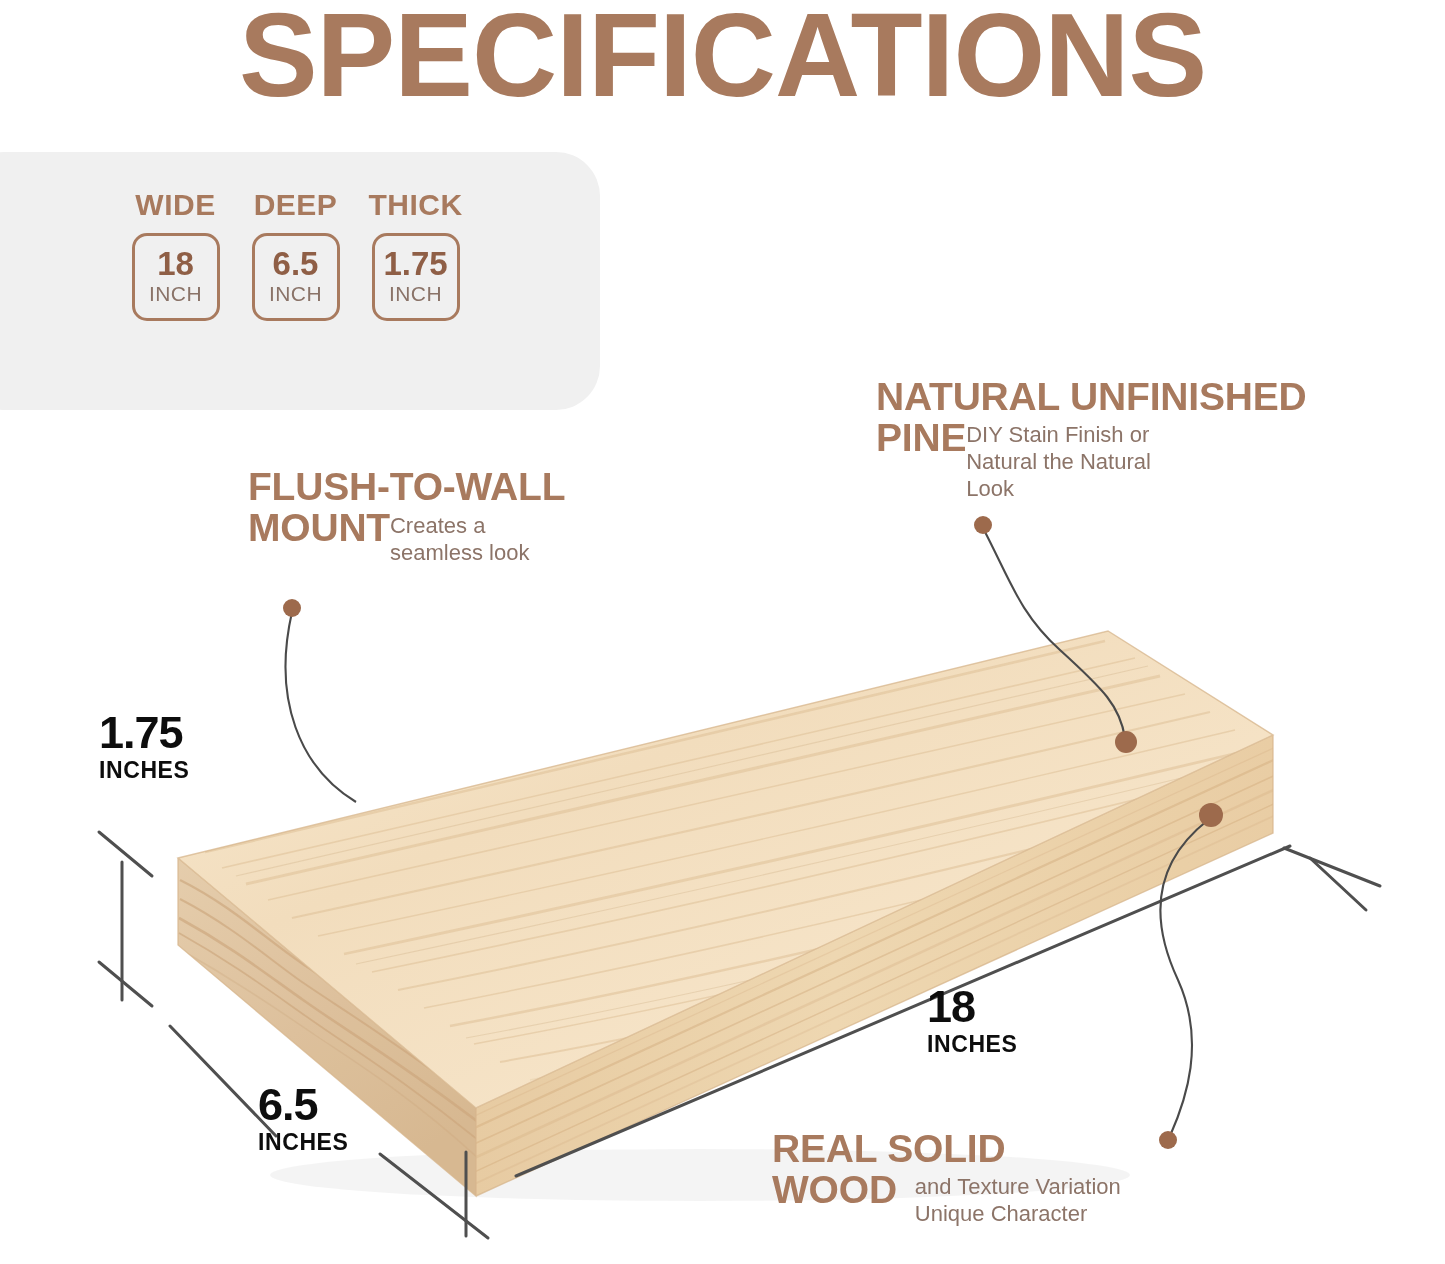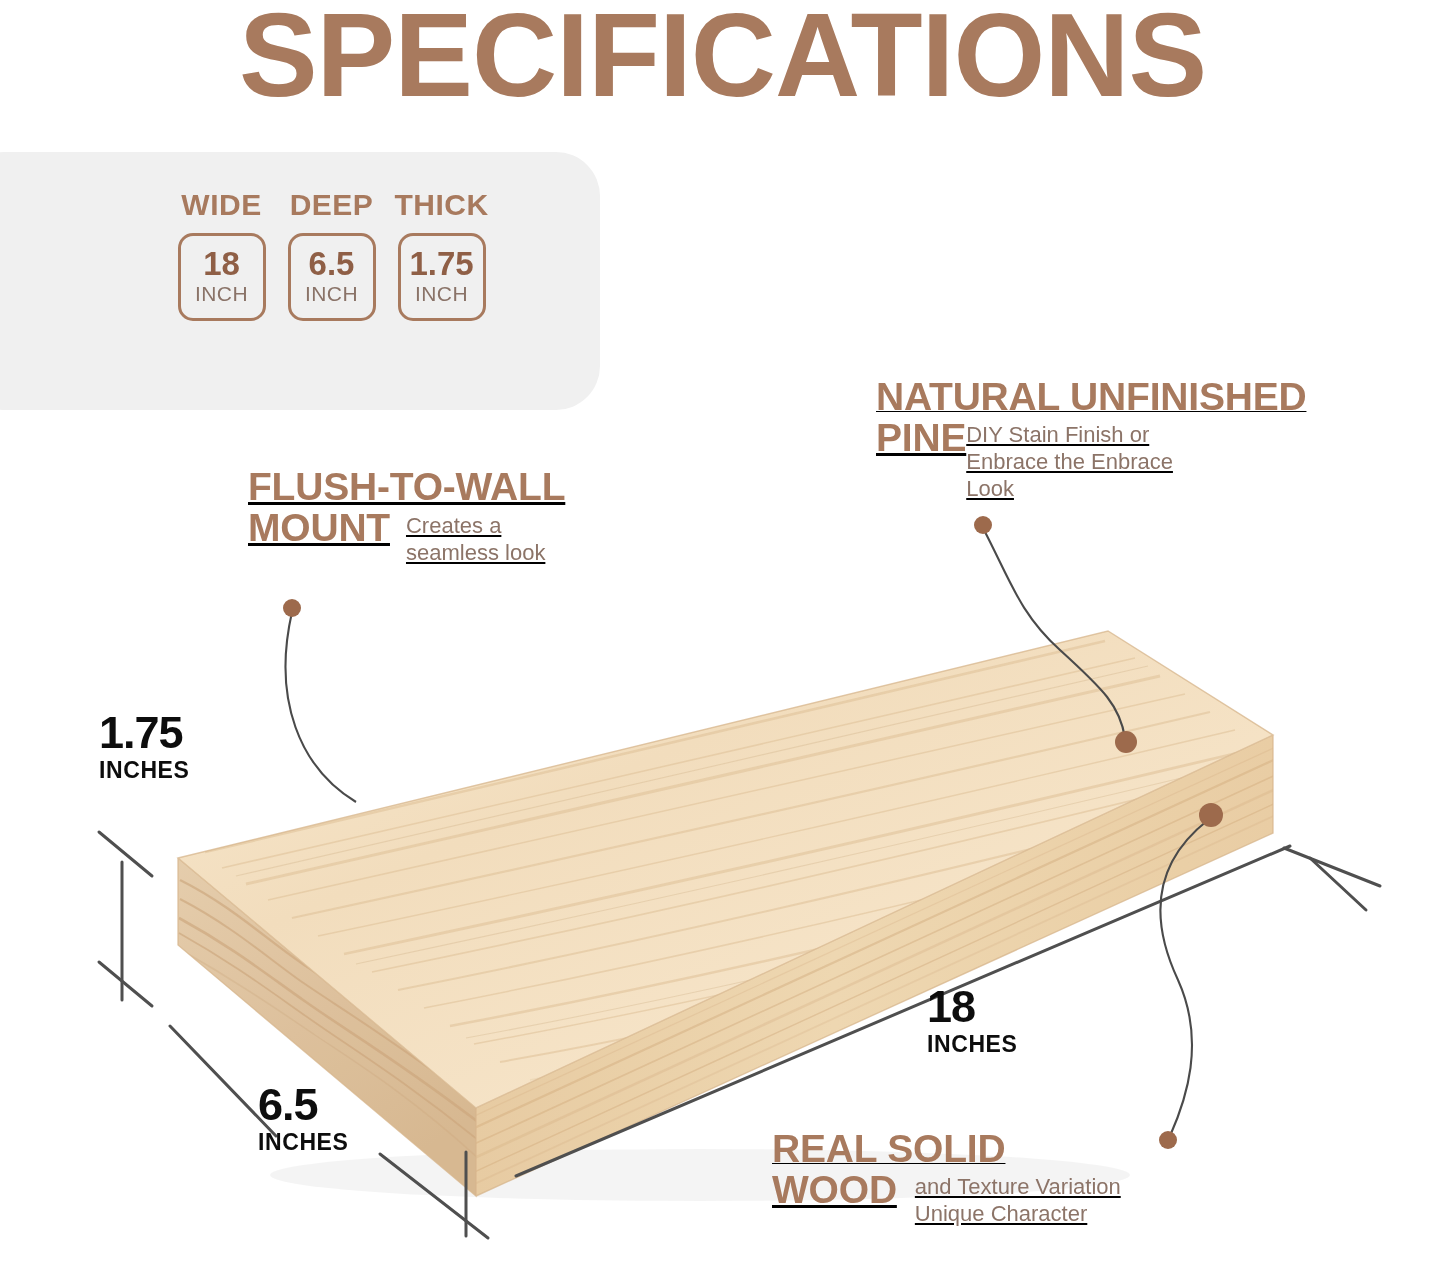--- a/index.html
+++ b/index.html
@@ -24,52 +24,52 @@
 
   
   #spec-card{
     position:absolute;left:-40px;top:152px;
     width:640px;height:258px;
     background:#f0f0f0;
     border-radius:44px;
   }
   #spec-row{
     position:absolute;left:130px;top:188px;
-    display:flex;gap:19px;margin-left:46px;
+    display:flex;gap:29px;
   }
   .spec-item{display:flex;flex-direction:column;align-items:center;width:91px;}
   .spec-title{
     font-size:30px;font-weight:bold;color:#a87a5e;
     letter-spacing:.5px;margin-bottom:11px;
   }
   .spec-box{
     width:88px;height:88px;
     border:3px solid #a87a5e;border-radius:15px;
     display:flex;flex-direction:column;align-items:center;justify-content:center;
     box-sizing:border-box;
   }
   .spec-value{font-size:33px;font-weight:bold;color:#8f5f46;line-height:.98;}
   .spec-unit{font-size:21px;color:#8a7368;letter-spacing:.4px;margin-top:2px;}
 
   
-  .callout{position:absolute;text-decoration:underline;}
+  .callout{position:absolute;}
   .callout .head{
     font-size:39px;font-weight:bold;color:#a87a5e;
     line-height:1.06;letter-spacing:-.2px;
     display:inline;
   }
   .callout .sub{
     font-size:22px;color:#8c7468;line-height:1.22;
     display:inline;
   }
   .callout .wrap{display:block;}
 
   #callout-flush{left:248px;top:466px;width:520px;}
   #callout-flush .headline{display:block;}
-  #callout-flush .row2{display:flex;align-items:flex-start;gap:16px;}
+  #callout-flush .row2{display:flex;align-items:flex-start;}
   #callout-flush .sub{margin-top:6px;}
 
   #callout-pine{left:876px;top:376px;width:570px;}
   #callout-pine .row2{display:flex;align-items:flex-start;}
   #callout-pine .sub{margin-top:5px;}
 
   #callout-wood{left:772px;top:1128px;width:660px;}
   #callout-wood .row2{display:flex;align-items:flex-start;gap:18px;}
   #callout-wood .sub{margin-top:5px;}
 
@@ -267,21 +267,21 @@
       </span>
     </div>
   </div>
 
   <div class="callout" id="callout-pine">
     <span class="head headline">NATURAL UNFINISHED</span>
     <div class="row2">
       <span class="head">PINE</span>
       <span class="sub">
         <span class="wrap">DIY Stain Finish or</span>
-        <span class="wrap">Enbrace the Enbrace</span>
+        <span class="wrap">Natural the Natural</span>
         <span class="wrap">Look</span>
       </span>
     </div>
   </div>
 
   <div class="callout" id="callout-wood">
     <span class="head headline">REAL SOLID</span>
     <div class="row2">
       <span class="head">WOOD</span>
       <span class="sub">

